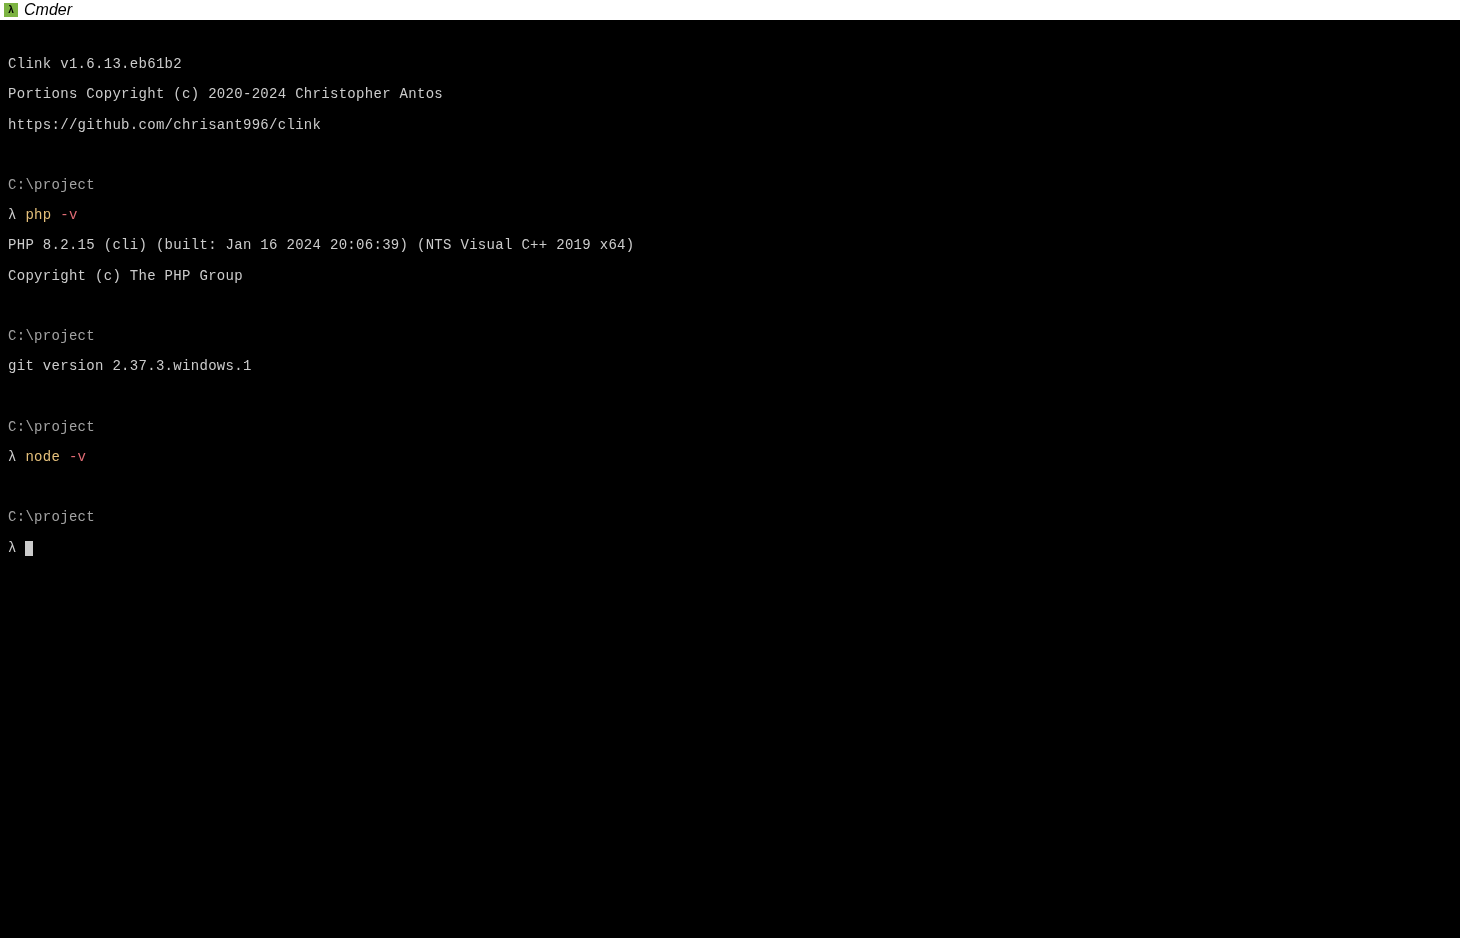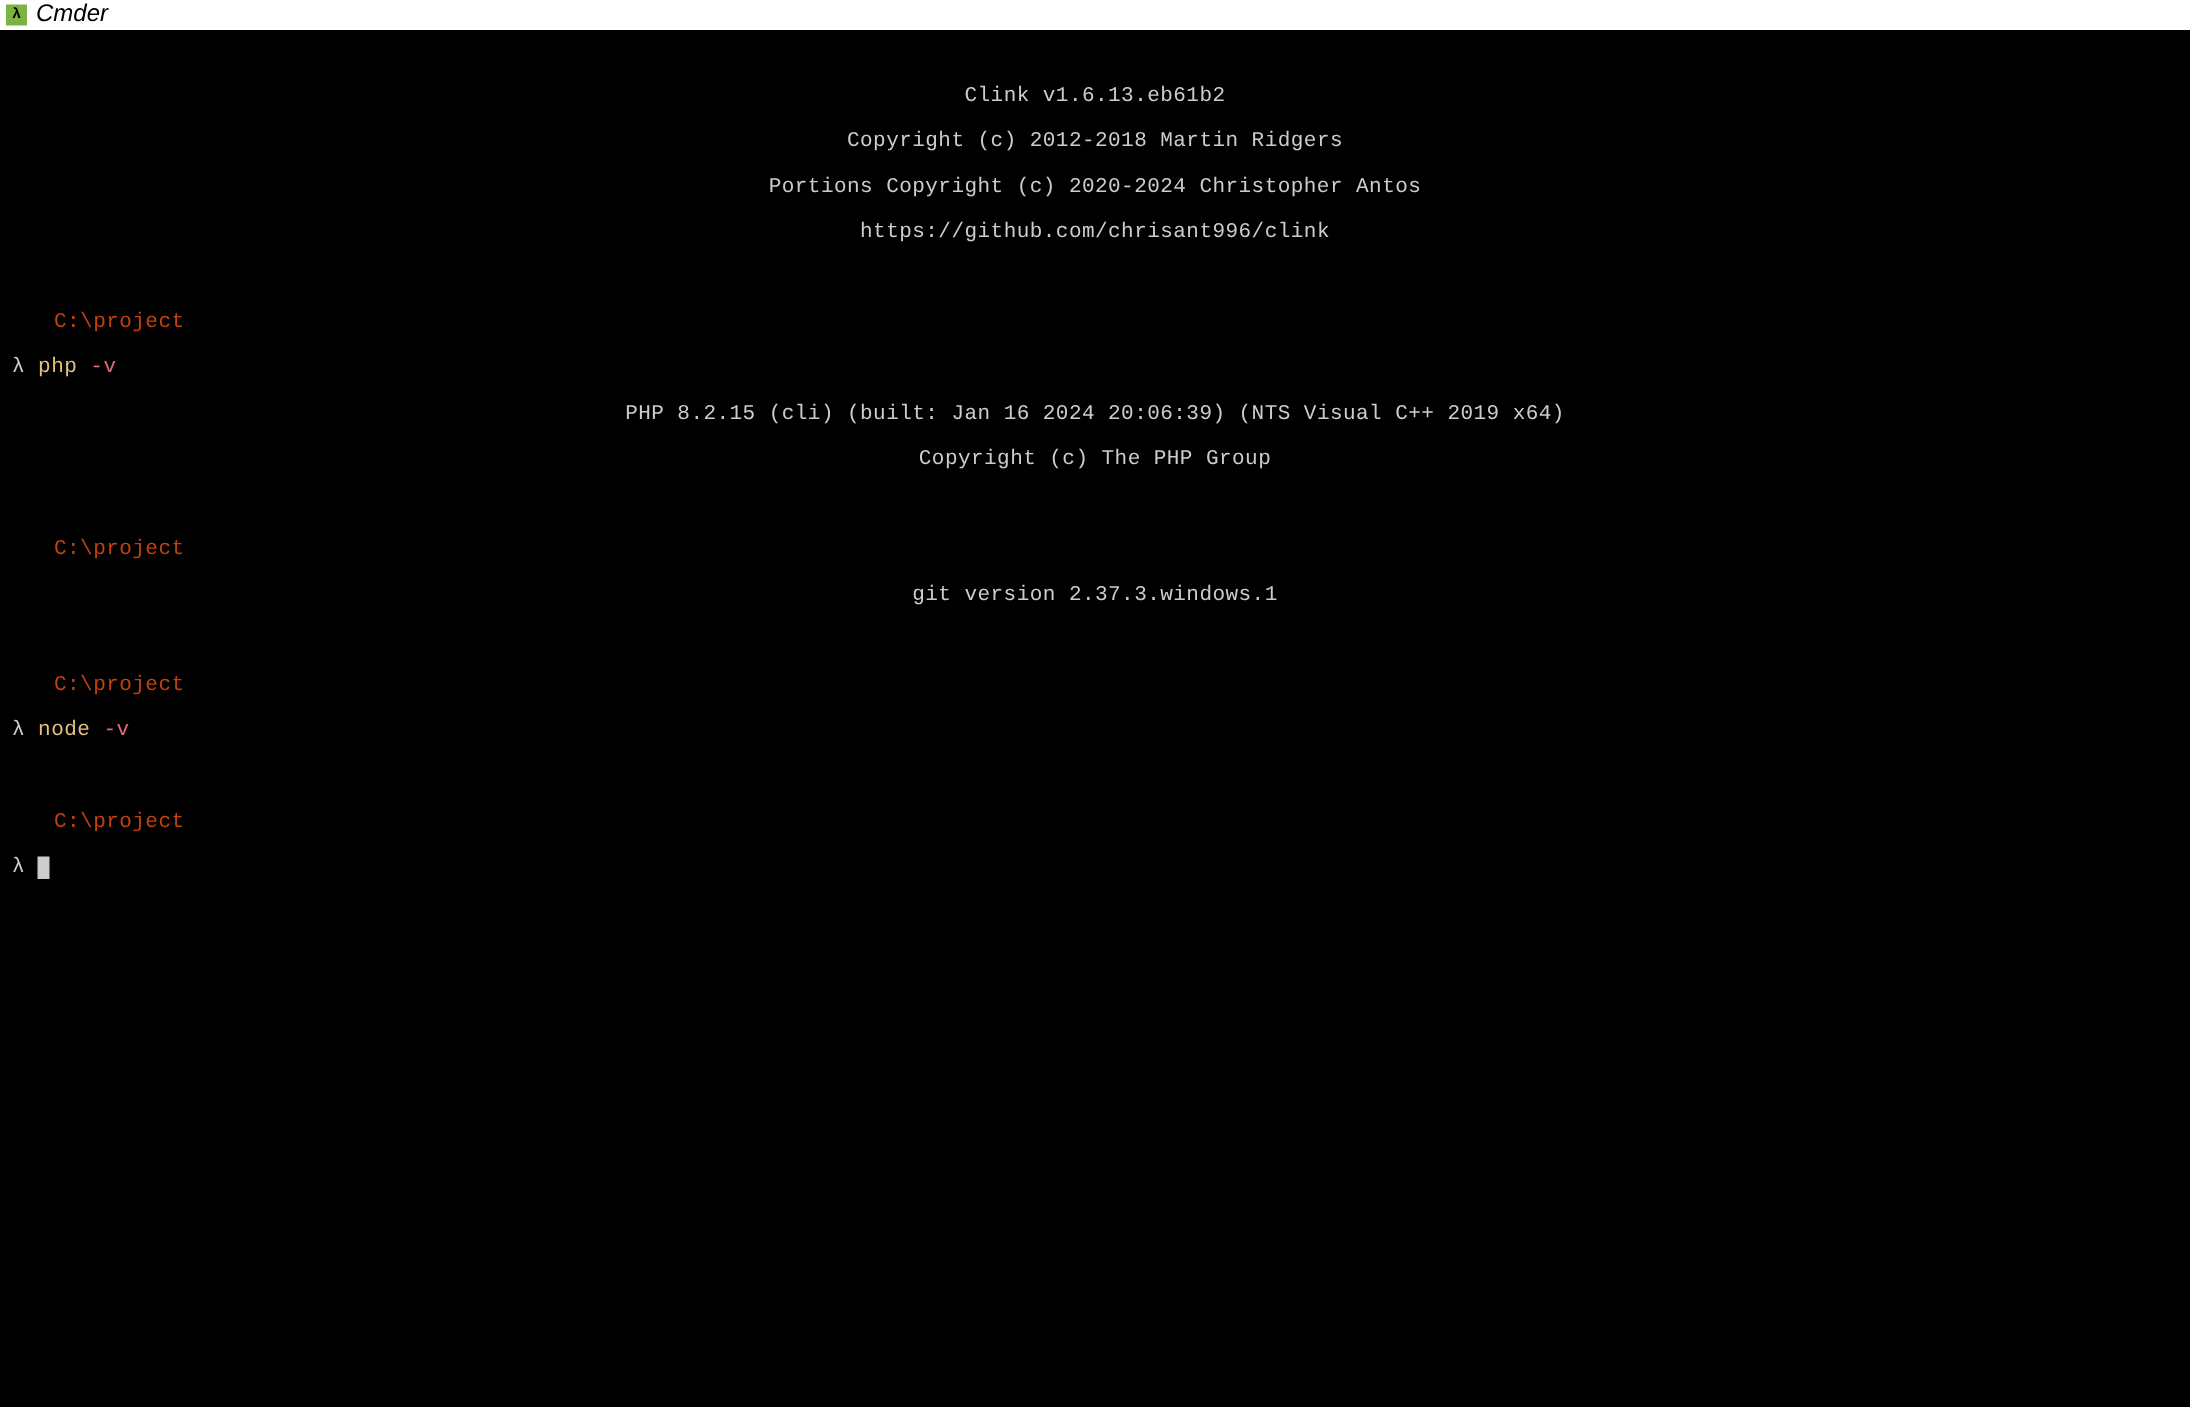--- a/index.html
+++ b/index.html
@@ -42,33 +42,31 @@
     }
     .terminal {
       padding: 22px 8px 8px 8px;
       color: #cccccc;
       line-height: 1.08;
       white-space: pre;
       font-size: 14px;
       letter-spacing: 0.3px;
     }
     .green {
-      color: #c2410c;
-      margin-left: 28px;
+      color: #a3a3a3;
     }
     .yellow {
       color: #e5c07b;
       text-align: center;
     }
     .red {
       color: #e06c75;
     }
     .white {
       color: #cccccc;
-      text-align: center;
     }
     .cursor {
       display: inline-block;
       width: 8px;
       height: 15px;
       background: #cccccc;
       vertical-align: text-bottom;
     }
     .line {
       min-height: 15px;
@@ -79,21 +77,20 @@
 
 <div class="title-bar">
   <div class="title-bar-icon">
     <span>λ</span>
   </div>
   <span class="title-bar-text">Cmder</span>
 </div>
 
 <div class="terminal">
 <div class="line white">Clink v1.6.13.eb61b2</div>
-<div class="line white">Copyright (c) 2012-2018 Martin Ridgers</div>
 <div class="line white">Portions Copyright (c) 2020-2024 Christopher Antos</div>
 <div class="line white">https://github.com/chrisant996/clink</div>
 <div class="line">&nbsp;</div>
 <div class="line"><span class="green">C:\project</span></div>
 <div class="line"><span class="white">λ</span> <span class="yellow">php</span> <span class="red">-v</span></div>
 <div class="line white">PHP 8.2.15 (cli) (built: Jan 16 2024 20:06:39) (NTS Visual C++ 2019 x64)</div>
 <div class="line white">Copyright (c) The PHP Group</div>
 <div class="line">&nbsp;</div>
 <div class="line"><span class="green">C:\project</span></div>
 <div class="line white">git version 2.37.3.windows.1</div>

